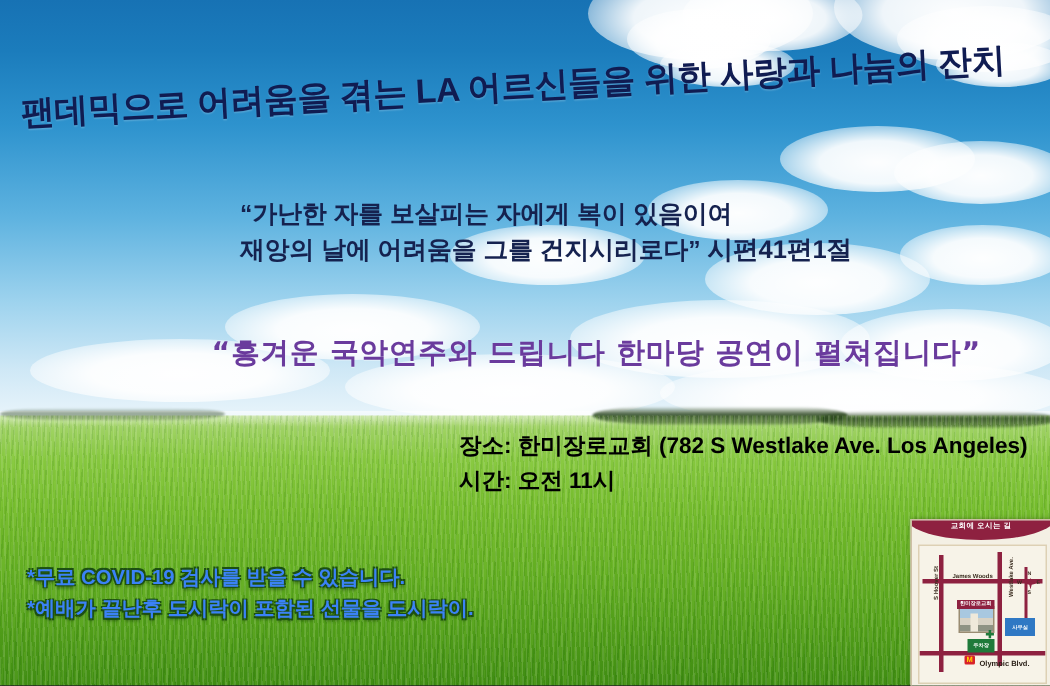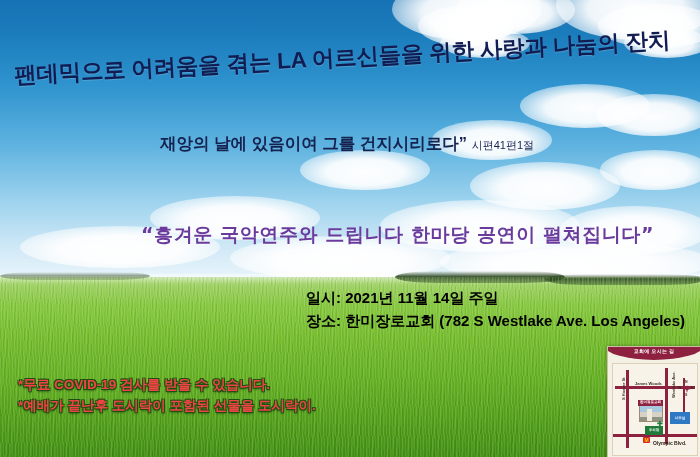--- a/index.html
+++ b/index.html
@@ -89,21 +89,21 @@
   }
 
   .verse {
     position:absolute;
     left: 160px; top: 132px;
     font-size: 16.5px; font-weight: bold;
     color: #15224f;
     line-height: 1.42;
     white-space: nowrap;
   }
-  .verse .ref { font-size: 11px; font-weight: normal; }
+  .verse .ref { font-size: 17px; font-weight: bold; }
 
   .perform {
     position:absolute;
     left: 141px; top: 222px;
     font-size: 19px;
     font-weight: bold;
     color: #6a3b9d;
     letter-spacing: .6px;
     white-space: nowrap;
     font-family: "DejaVu Sans", sans-serif;
@@ -116,21 +116,21 @@
     font-size: 15px; font-weight: bold;
     color: #000;
     line-height: 1.52;
     white-space: nowrap;
   }
 
   .notes {
     position:absolute;
     left: 18px; top: 375px;
     font-size: 13.5px; font-weight: bold;
-    color: #ef4444;
+    color: #3b82f6;
     line-height: 1.55;
     white-space: nowrap;
     text-shadow:
       -1px -1px 0 #1d4f12, 1px -1px 0 #1d4f12,
       -1px  1px 0 #1d4f12, 1px  1px 0 #1d4f12,
        0px  2px 2px rgba(10,40,5,.5);
   }
 
   
   .map {
@@ -240,31 +240,32 @@
     <div class="hill-haze"></div>
     <div class="treeline far-left"></div>
     <div class="treeline right-a"></div>
     <div class="treeline right-b"></div>
     <div class="ground-tex"></div>
   </div>
 
   <div class="title">팬데믹으로 어려움을 겪는 LA 어르신들을 위한 사랑과 나눔의 잔치</div>
 
   <div class="verse">
+    <div>“가난한 자를 보살피는 자에게 복이 있음이여</div>
     <div>
-      <span>재앙의 날에 있음이여 그를 건지시리로다”</span>
+      <span>재앙의 날에 어려움을 그를 건지시리로다”</span>
       <span class="ref">시편41편1절</span>
     </div>
   </div>
 
   <div class="perform">“흥겨운 국악연주와 드립니다 한마당 공연이 펼쳐집니다”</div>
 
   <div class="details">
-    <div>일시: 2021년 11월 14일 주일</div>
     <div>장소: 한미장로교회 (782 S Westlake Ave. Los Angeles)</div>
+    <div>시간: 오전 11시</div>
   </div>
 
   <div class="notes">
     <div>*무료 COVID-19 검사를 받을 수 있습니다.</div>
     <div>*예배가 끝난후 도시락이 포함된 선물을 도시락이.</div>
   </div>
 
   <div class="map">
     <div class="map-banner">교회에 오시는 길</div>
     <div class="map-inner">

